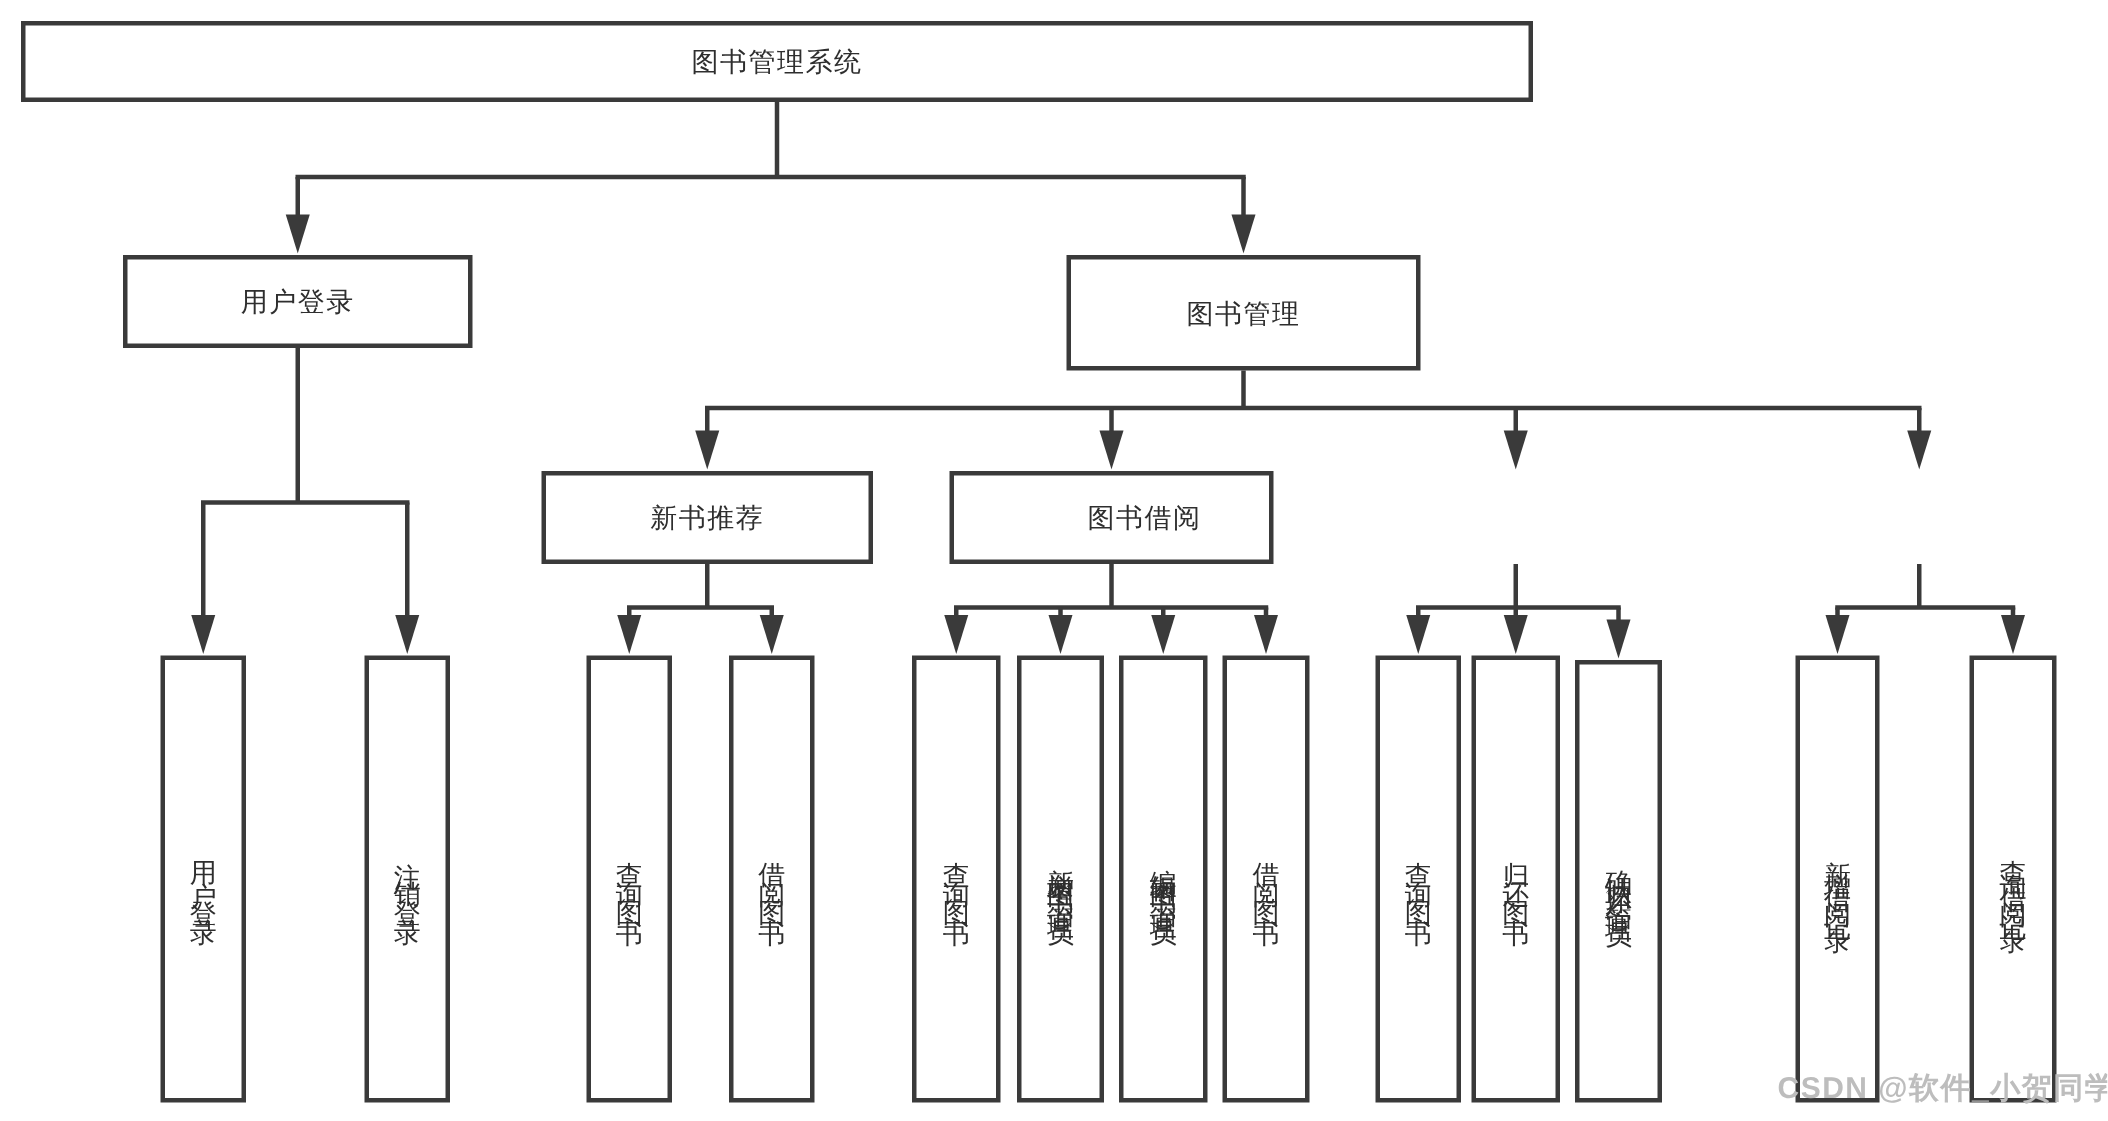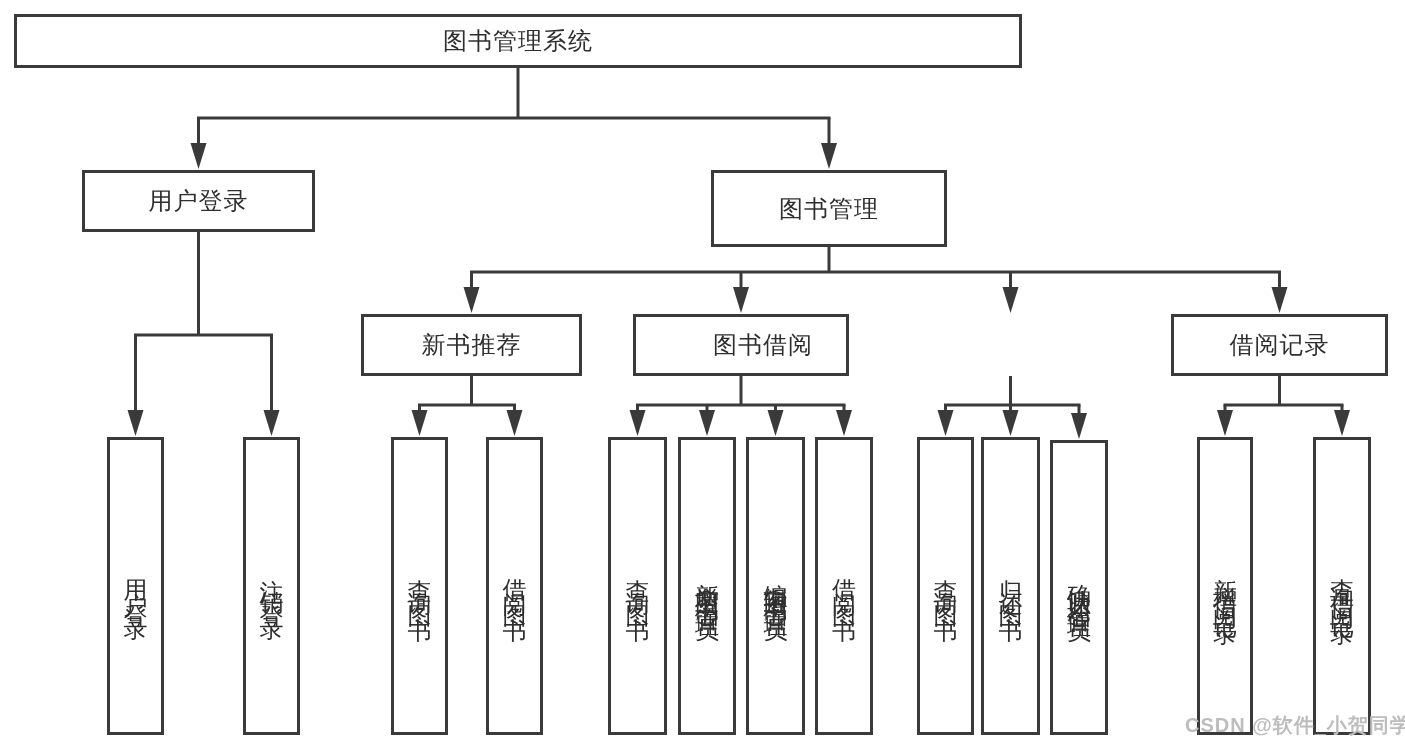--- a/index.html
+++ b/index.html
@@ -9,21 +9,21 @@
   body{font-family:"Liberation Sans", sans-serif;}
   .canvas{
     position:relative; width:1405px; height:747px; background:var(--bg);
     overflow:hidden;
   }
   .canvas svg{position:absolute;left:0;top:0;}
   .node{
     position:absolute; box-sizing:border-box;
     border:3px solid var(--line); background:var(--boxbg);
     display:flex; align-items:center; justify-content:center;
-    color:var(--text); font-size:24px;
+    color:var(--text); font-size:18px;
   }
   .node .lbl{white-space:nowrap; letter-spacing:1px;}
   .node.v .lbl{
     writing-mode:vertical-rl; text-orientation:mixed;
     white-space:nowrap; line-height:1;
   }
   .watermark{
     position:absolute; color:var(--wm); font-size:20px; font-weight:bold;
     letter-spacing:1px; white-space:nowrap; z-index:5;
   }
@@ -95,23 +95,20 @@
     </div>
     <div class="node" style="left: 711px; top: 170px; width: 236px; height: 77px;">
       <span class="lbl">图书管理</span>
     </div>
     <div class="node" style="left: 361px; top: 314px; width: 221px; height: 62px; font-family: Liberation Serif, serif;">
       <span class="lbl">新书推荐</span>
     </div>
     <div class="node" style="left: 633px; top: 314px; width: 216px; height: 62px; padding-left: 44px;">
       <span class="lbl">图书借阅</span>
     </div>
-    <div class="node" style="left: 1171px; top: 314px; width: 217px; height: 62px;">
-      <span class="lbl">借阅记录</span>
-    </div>
     <div class="node v" style="left: 107px; top: 437px; width: 57px; height: 298px;">
       <span class="lbl" style="letter-spacing: 13px;">用户登录</span>
     </div>
     <div class="node v" style="left: 243px; top: 437px; width: 57px; height: 298px;">
       <span class="lbl" style="letter-spacing: 13px;">注销登录</span>
     </div>
     <div class="node v" style="left: 391px; top: 437px; width: 57px; height: 298px;">
       <span class="lbl" style="letter-spacing: 13px;">查询图书</span>
     </div>
     <div class="node v" style="left: 486px; top: 437px; width: 57px; height: 298px;">

